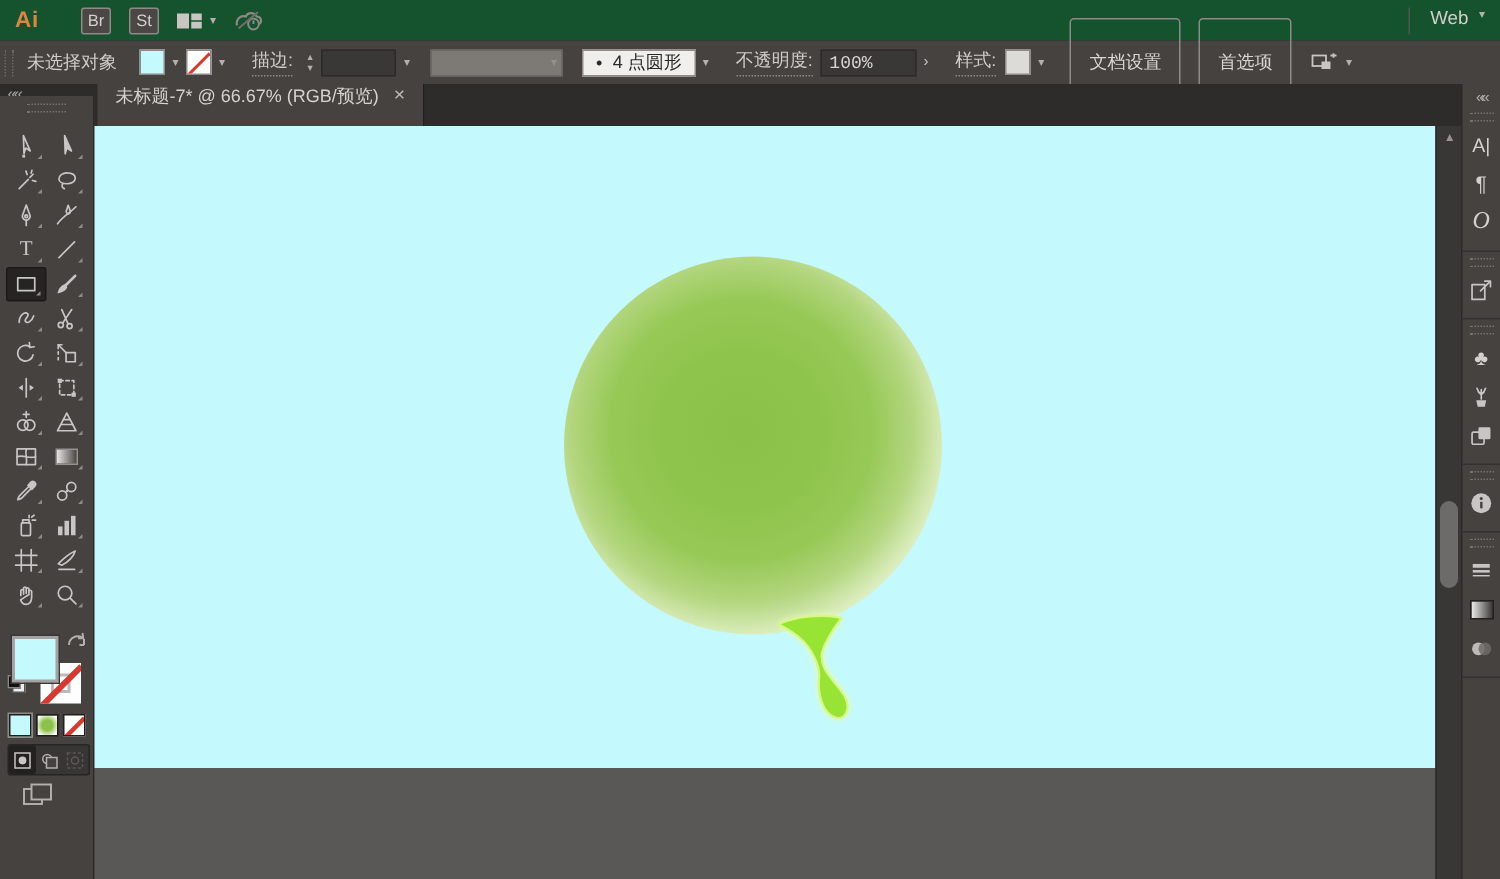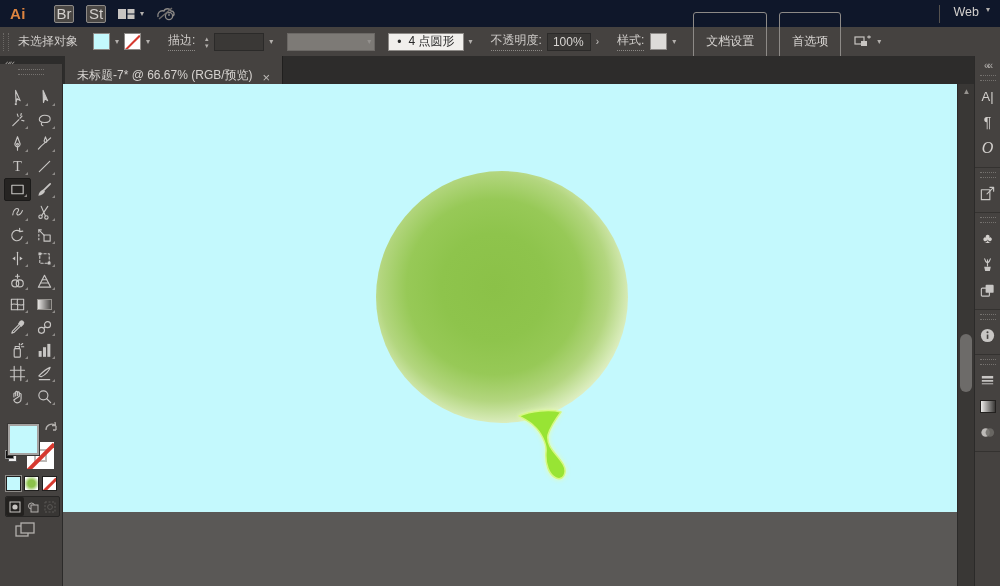--- a/index.html
+++ b/index.html
@@ -1,25 +1,25 @@
 <!DOCTYPE html>
 <html style="--cyan: #c4f9fd; --ballgreen: #8cc24a; --nonered: #d6392f; --logo: #dd8440;"><head>
 <meta charset="utf-8">
 <style>
   html,body{margin:0;padding:0;background:#222;}
   #app{position:relative;width:1000px;height:586px;background:#3a3836;overflow:hidden;
        font-family:"Liberation Sans","DejaVu Sans",sans-serif;-webkit-font-smoothing:antialiased;}
   
-  .menubar{position:absolute;top:0;left:0;right:0;height:27px;background:#0f172a;
+  .menubar{position:absolute;top:0;left:0;right:0;height:27px;background:#14532d;
            border-bottom:1px solid #272524;display:flex;align-items:center;}
   .ai-logo{color:var(--logo);font-weight:bold;font-size:15px;margin-left:10px;margin-right:14px;letter-spacing:.5px;}
   .menu-item{color:#d8d5d2;font-size:12.5px;padding:0 12px;cursor:default;white-space:nowrap;}
   .mb-right{display:flex;align-items:center;margin-left:14px;gap:12px;}
   .badge{width:18px;height:16px;border:1px solid #8d8a87;border-radius:2px;color:#d3d0cd;
-         font-size:15px;display:flex;align-items:center;justify-content:center;background:#4a4744;}
+         font-size:11px;display:flex;align-items:center;justify-content:center;background:#4a4744;}
   .chev{font-size:8px;color:#b3b0ad;}
   .ws-box{margin-left:auto;margin-right:10px;display:flex;align-items:flex-start;gap:7px;
           border-left:1px solid #55524f;padding-left:14px;height:18px;color:#d3d0cd;font-size:12.5px;}
   
   .optionsbar{position:absolute;top:27px;left:0;right:0;height:29px;background:#454240;
               border-bottom:1px solid #262524;display:flex;align-items:center;color:#cfccc9;font-size:12px;}
   .ob-grip{width:4px;height:18px;margin-left:3px;border-left:1px dotted #6b6865;border-right:1px dotted #6b6865;}
   .ob-status{margin-left:9px;white-space:nowrap;}
   .swatch{width:17px;height:17px;border:1px solid #8d8a87;box-sizing:border-box;}
   .sw-fill{margin-left:15px;background:var(--cyan);}
@@ -27,36 +27,36 @@
   .sw-none::after{content:'';position:absolute;left:-3px;right:-3px;top:50%;height:2px;
                   background:var(--nonered);transform:rotate(-45deg);}
   .sw-style{margin-left:6px;background:#dddbd8;}
   .chevcell{width:14px;text-align:center;}
   .ob-label{margin-left:13px;border-bottom:1px dotted #8d8a87;padding-bottom:1px;white-space:nowrap;cursor:default;}
   .stepper{margin-left:6px;width:11px;display:flex;flex-direction:column;align-items:center;line-height:7px;
            font-size:7px;color:#b3b0ad;}
   .field{height:18px;background:#3a3836;border:1px solid #2b2a29;box-sizing:border-box;
          display:flex;align-items:center;padding:0 5px;color:#d8d5d2;}
   .f-stroke{width:50px;margin-left:2px;}
-  .f-opacity{width:44px;margin-left:5px;}
+  .f-opacity{width:64px;margin-left:5px;font-family:Liberation Mono, monospace;}
   .dd-disabled{margin-left:9px;width:88px;height:18px;background:#7d7a76;border:1px solid #6b6865;
                box-sizing:border-box;display:flex;align-items:center;justify-content:flex-end;padding-right:3px;}
   .dd-disabled .chev{color:#94918e;}
   .brush-dd{margin-left:13px;height:18px;background:#f1efec;border:1px solid #8d8a87;box-sizing:border-box;
             display:flex;align-items:center;color:#2a2a2a;padding:0 8px;gap:7px;min-width:72px;}
   .btn-arrow{width:13px;height:18px;display:flex;align-items:center;justify-content:center;
              color:#c9c6c3;font-size:10px;}
   .ob-btn{margin-left:12px;border:1px solid #8d8a87;border-radius:3px;padding:20px 12px;color:#d8d5d2;
           background:transparent;font-size:12px;white-space:nowrap;cursor:default;}
   .align-ic{margin-left:13px;display:flex;align-items:center;gap:5px;}
   
   .tabbar{position:absolute;top:56px;left:0;width:974px;height:28px;background:#2d2c2b;}
   .collapse-left{position:absolute;left:5px;top:57px;color:#a8a5a2;font-size:11px;letter-spacing:-2px;}
   .doctab{position:absolute;left:65px;top:56px;height:28px;background:#454240;border-right:1px solid #201f1e;
-          display:flex;align-items:flex-end;padding:0 12px;color:#d5d2cf;font-size:12px;gap:10px;}
+          display:flex;align-items:flex-start;padding:0 12px;color:#d5d2cf;font-size:12px;gap:10px;}
   .tab-close{color:#bdbab7;font-size:13px;line-height:13px;cursor:default;}
   
   .toolpanel{position:absolute;left:0;top:64px;width:62px;bottom:0;background:#454240;border-right:1px solid #2b2a29;}
   .grip-h{height:4px;width:26px;margin:5px auto 0 auto;border-top:1px dotted #75726f;border-bottom:1px dotted #75726f;}
   .toolgrid{position:absolute;top:22px;left:4px;width:54px;display:flex;flex-wrap:wrap;}
   .tool{position:relative;width:27px;height:23px;display:flex;align-items:center;justify-content:center;box-sizing:border-box;}
   .tool::after{content:'';position:absolute;right:3px;bottom:3px;border-left:3px solid transparent;
                border-bottom:3px solid #8d8a87;}
   .tool.selected{background:#262422;border:1px solid #1b1a19;border-radius:2px;}
   

